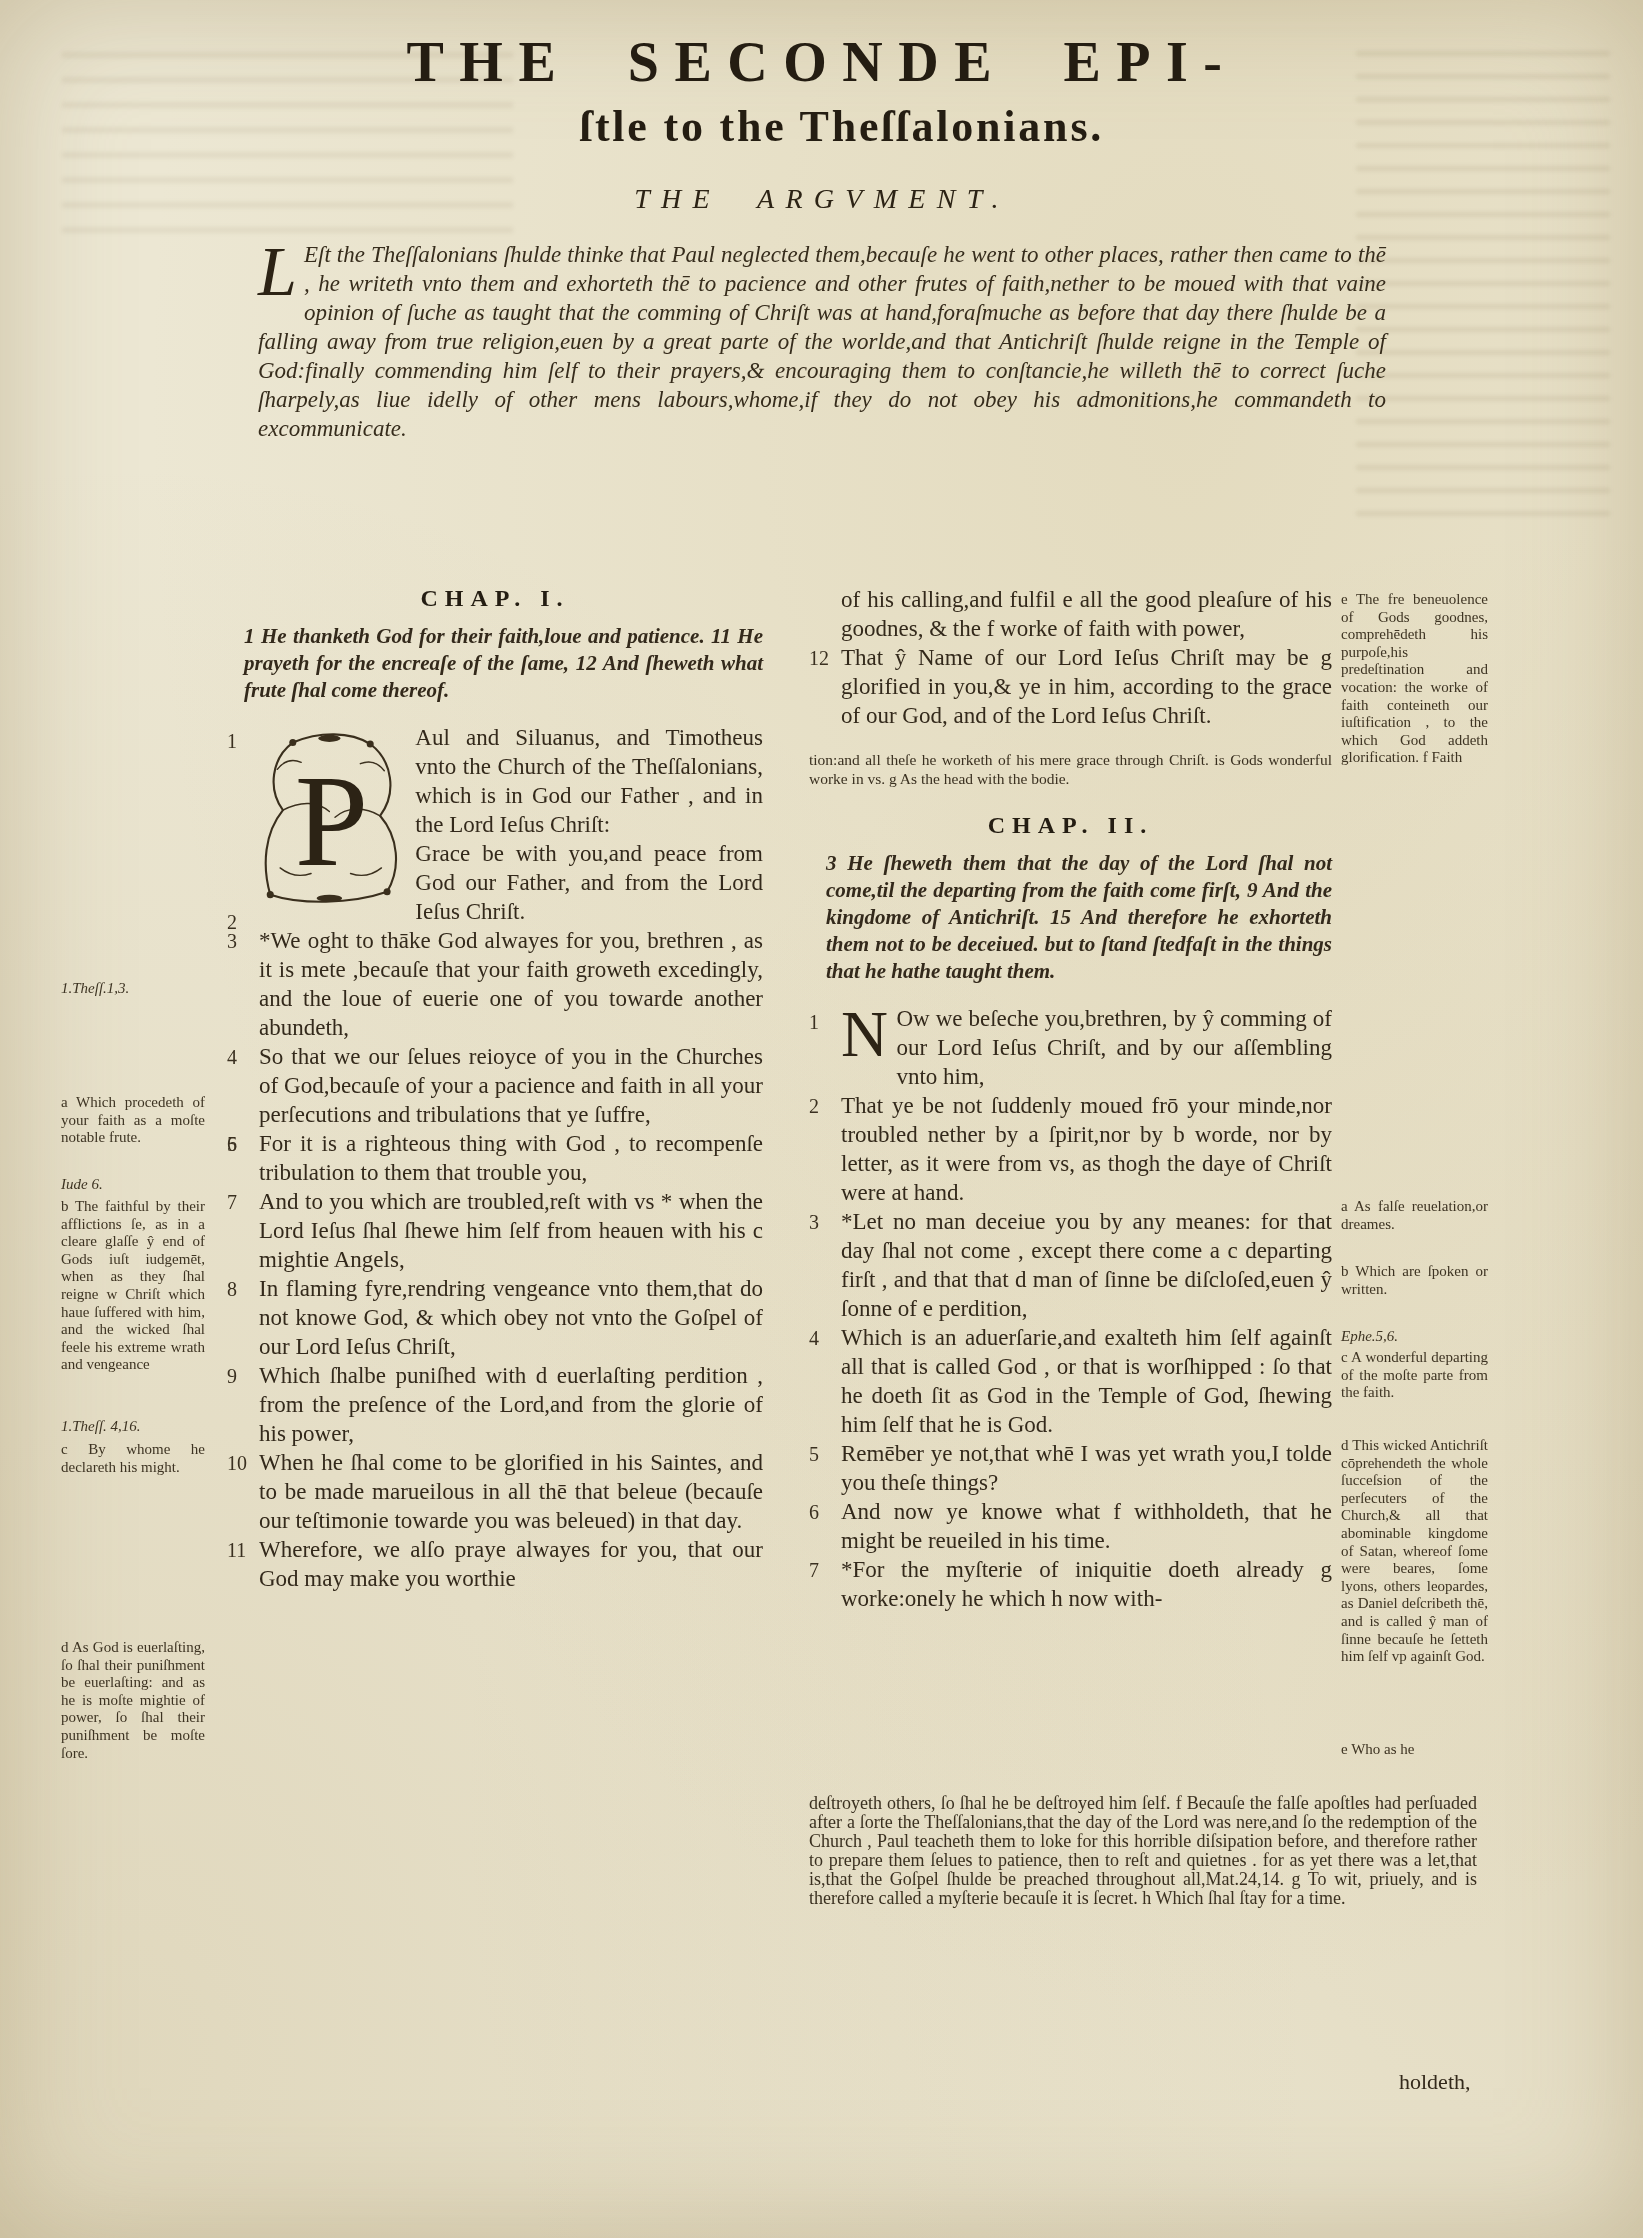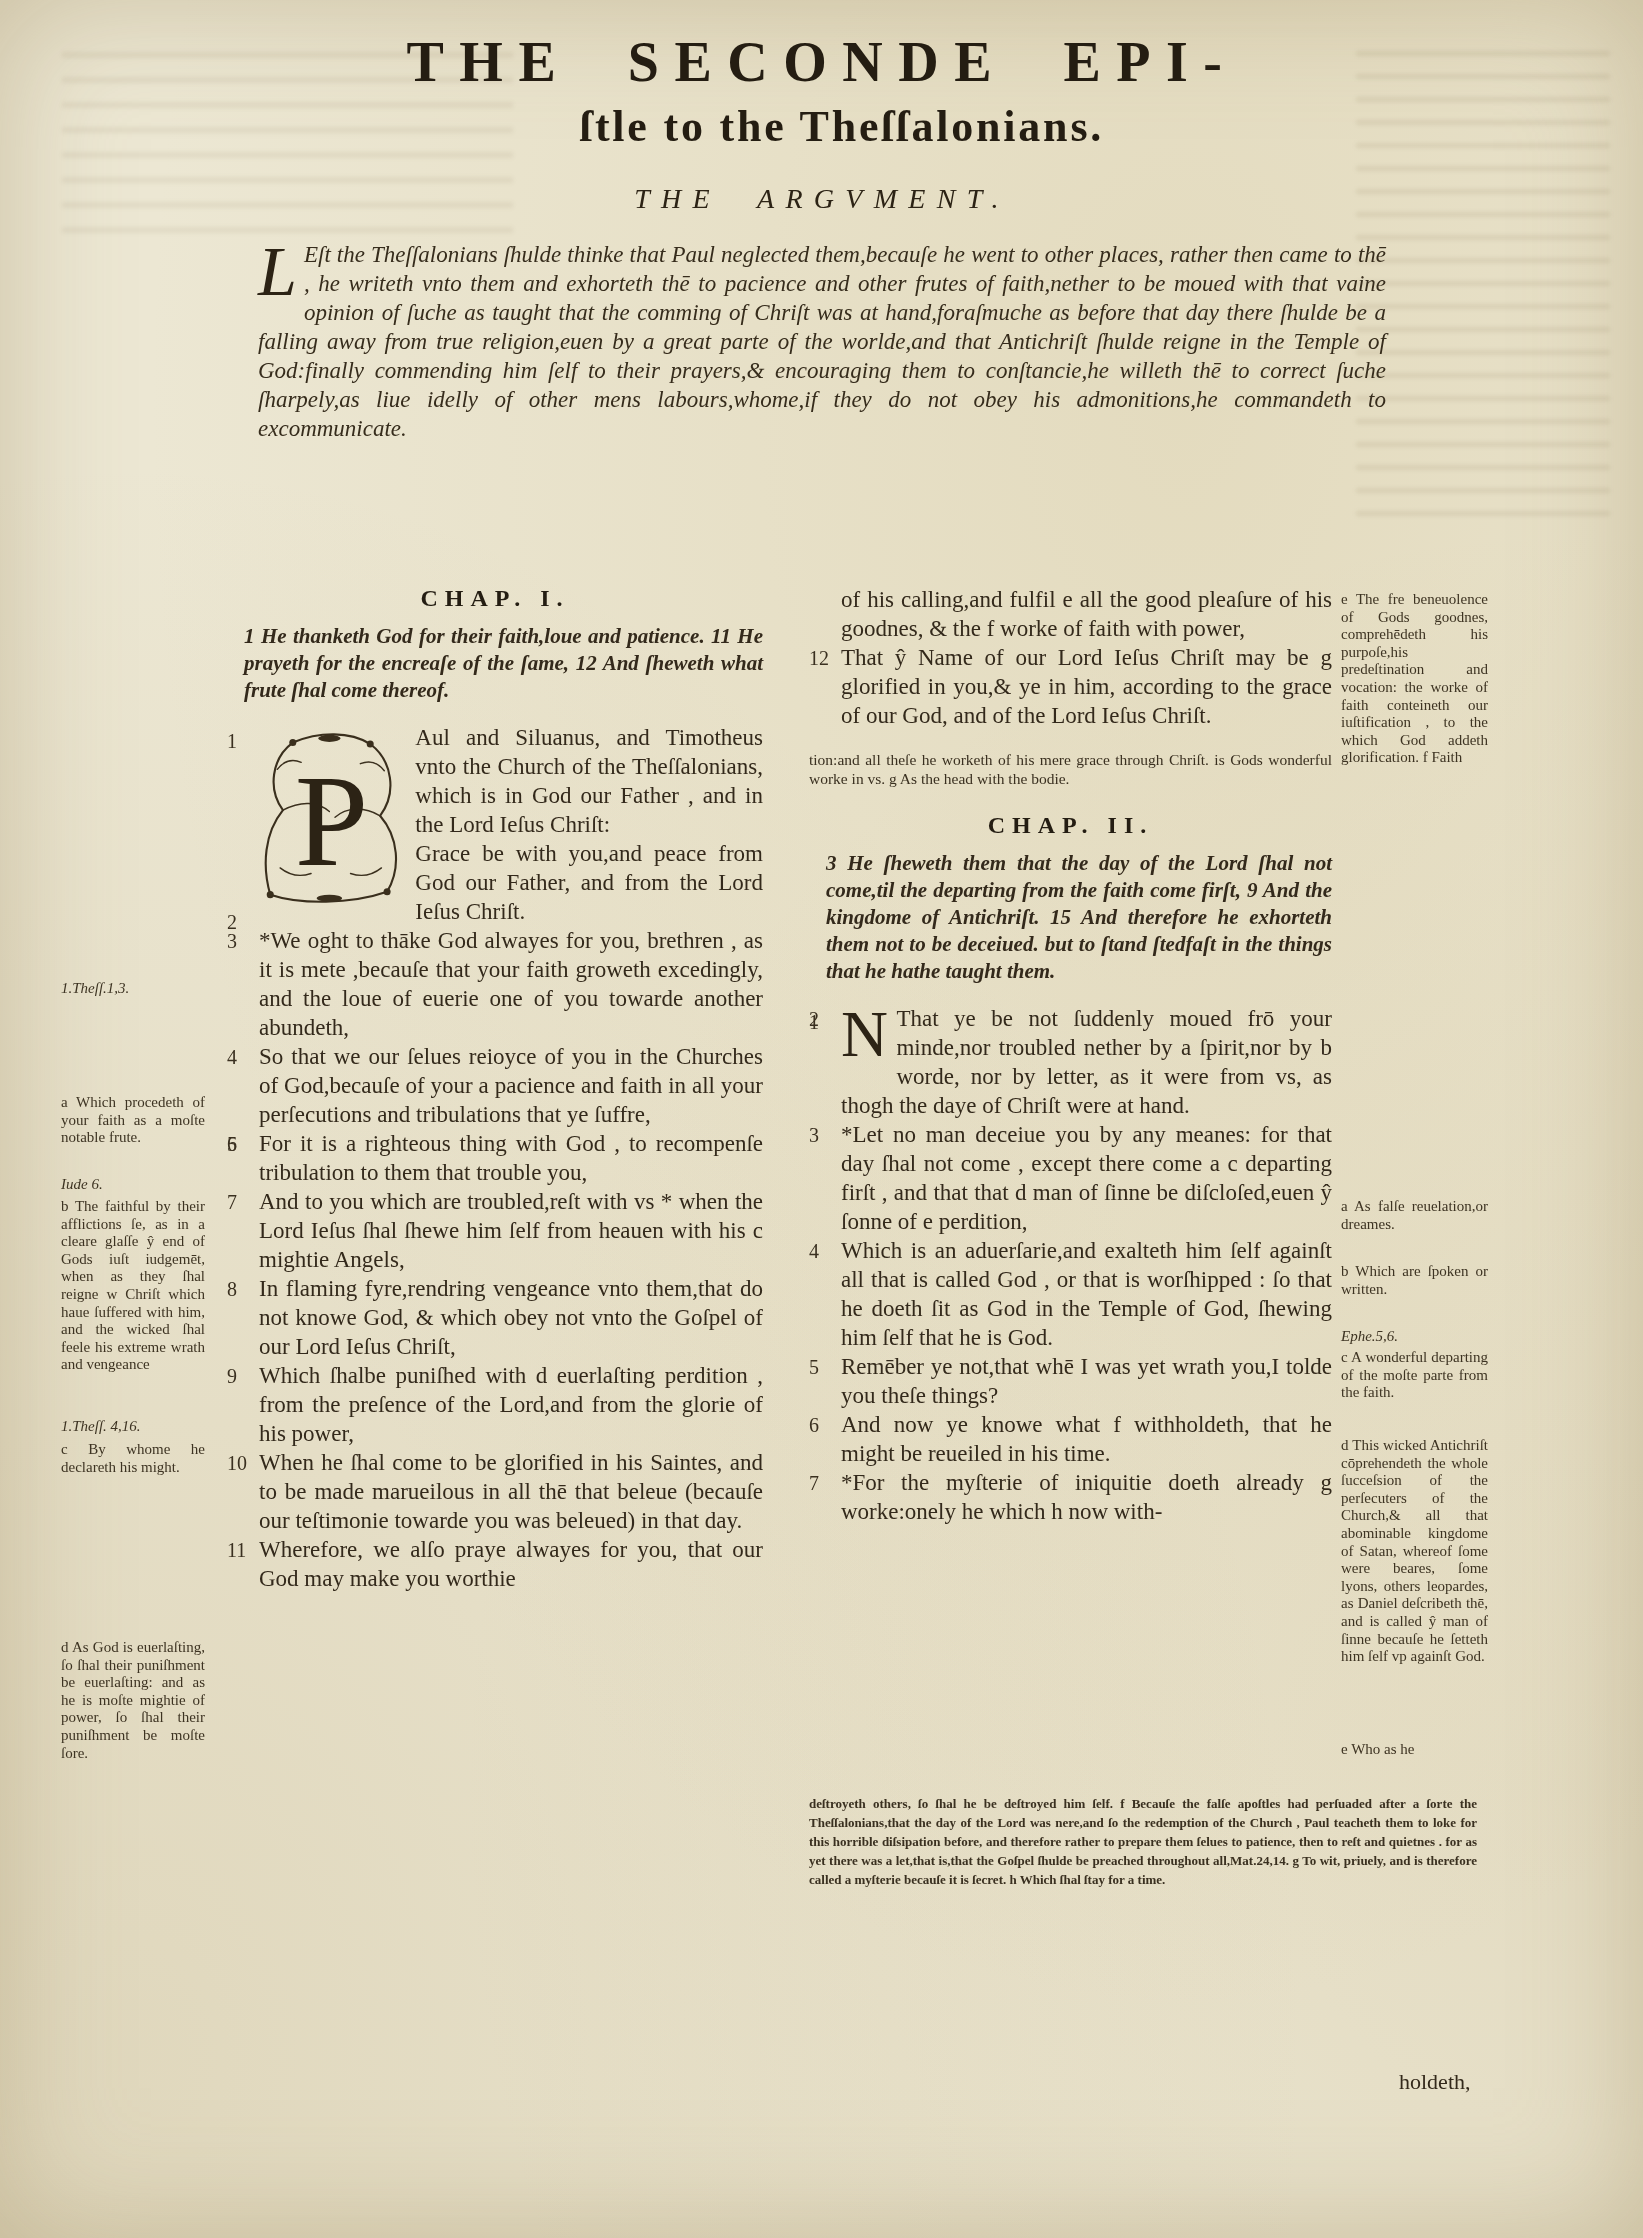--- a/index.html
+++ b/index.html
@@ -52,21 +52,21 @@
   .crossnote { font-size:15.5px; line-height:19px; text-align:justify; margin:20px 0 0 0; color:#3a3020; }
   .gap-lg { height:24px; }
 
   .notes { position:absolute; top:0; font-size:15px; line-height:17.6px; color:#3d3322; }
   .notes-left  { left:61px;  width:144px; }
   .notes-right { left:1341px; width:147px; }
   .note { position:absolute; width:100%; text-align:justify; }
   .note.ref { font-style:italic; }
 
   .footnote { position:absolute; left:809px; top:1794px; width:668px;
-    font-size:13px; line-height:19px; text-align:justify; color:#3a3020;font-weight:bold; }
+    font-size:18px; line-height:19px; text-align:justify; color:#3a3020; }
   .catchword { position:absolute; left:1399px; top:2069px; font-size:22px; color:#33291b; }
 
   svg text { font-family:"Liberation Serif","DejaVu Serif",serif; }
 </style>
 </head>
 <body>
 
 <div class="page">
 
   <div class="ghost ghost-left"></div>
@@ -140,21 +140,21 @@
     <div class="verse"><span class="vnum">12</span><span>That ŷ Name of our Lord Ieſus Chriſt may be g glorified in you,&amp; ye in him, according to the grace of our God, and of the Lord Ieſus Chriſt.</span></div>
 
     <p class="crossnote">tion:and all theſe he worketh of his mere grace through Chriſt. is Gods wonderful worke in vs.    g As the head with the bodie.</p>
 
     <div class="gap-lg"></div>
     <div class="chap-head">CHAP. II.</div>
     <p class="summary">3 He ſheweth them that the day of the Lord ſhal not come,til the departing from the faith come firſt, 9 And the kingdome of Antichriſt. 15 And therefore he exhorteth them not to be deceiued. but to ſtand ſtedfaſt in the things that he hathe taught them.</p>
 
     <div class="vblock">
       <span class="gnum" style="top:4.2px">1</span>
-      <span class="dropcap-n">N</span>
+      <span class="dropcap-n">N</span><span>Ow we beſeche you,brethren, by ŷ comming of our Lord Ieſus Chriſt, and by our aſſembling vnto him,</span>
     </div>
 
     <div class="verse"><span class="vnum">2</span><span>That ye be not ſuddenly moued frō your minde,nor troubled nether by a ſpirit,nor by b worde, nor by letter, as it were from vs, as thogh the daye of Chriſt were at hand.</span></div>
     <div class="verse"><span class="vnum">3</span><span>*Let no man deceiue you by any meanes: for that day ſhal not come , except there come a c departing firſt , and that that d man of ſinne be diſcloſed,euen ŷ ſonne of e perdition,</span></div>
     <div class="verse"><span class="vnum">4</span><span>Which is an aduerſarie,and exalteth him ſelf againſt all that is called God , or that is worſhipped : ſo that he doeth ſit as God in the Temple of God, ſhewing him ſelf that he is God.</span></div>
     <div class="verse"><span class="vnum">5</span><span>Remēber ye not,that whē I was yet wrath you,I tolde you theſe things?</span></div>
     <div class="verse"><span class="vnum">6</span><span>And now ye knowe what f withholdeth, that he might be reueiled in his time.</span></div>
     <div class="verse"><span class="vnum">7</span><span>*For the myſterie of iniquitie doeth already g worke:onely he which h now with-</span></div>
   </section>
 

